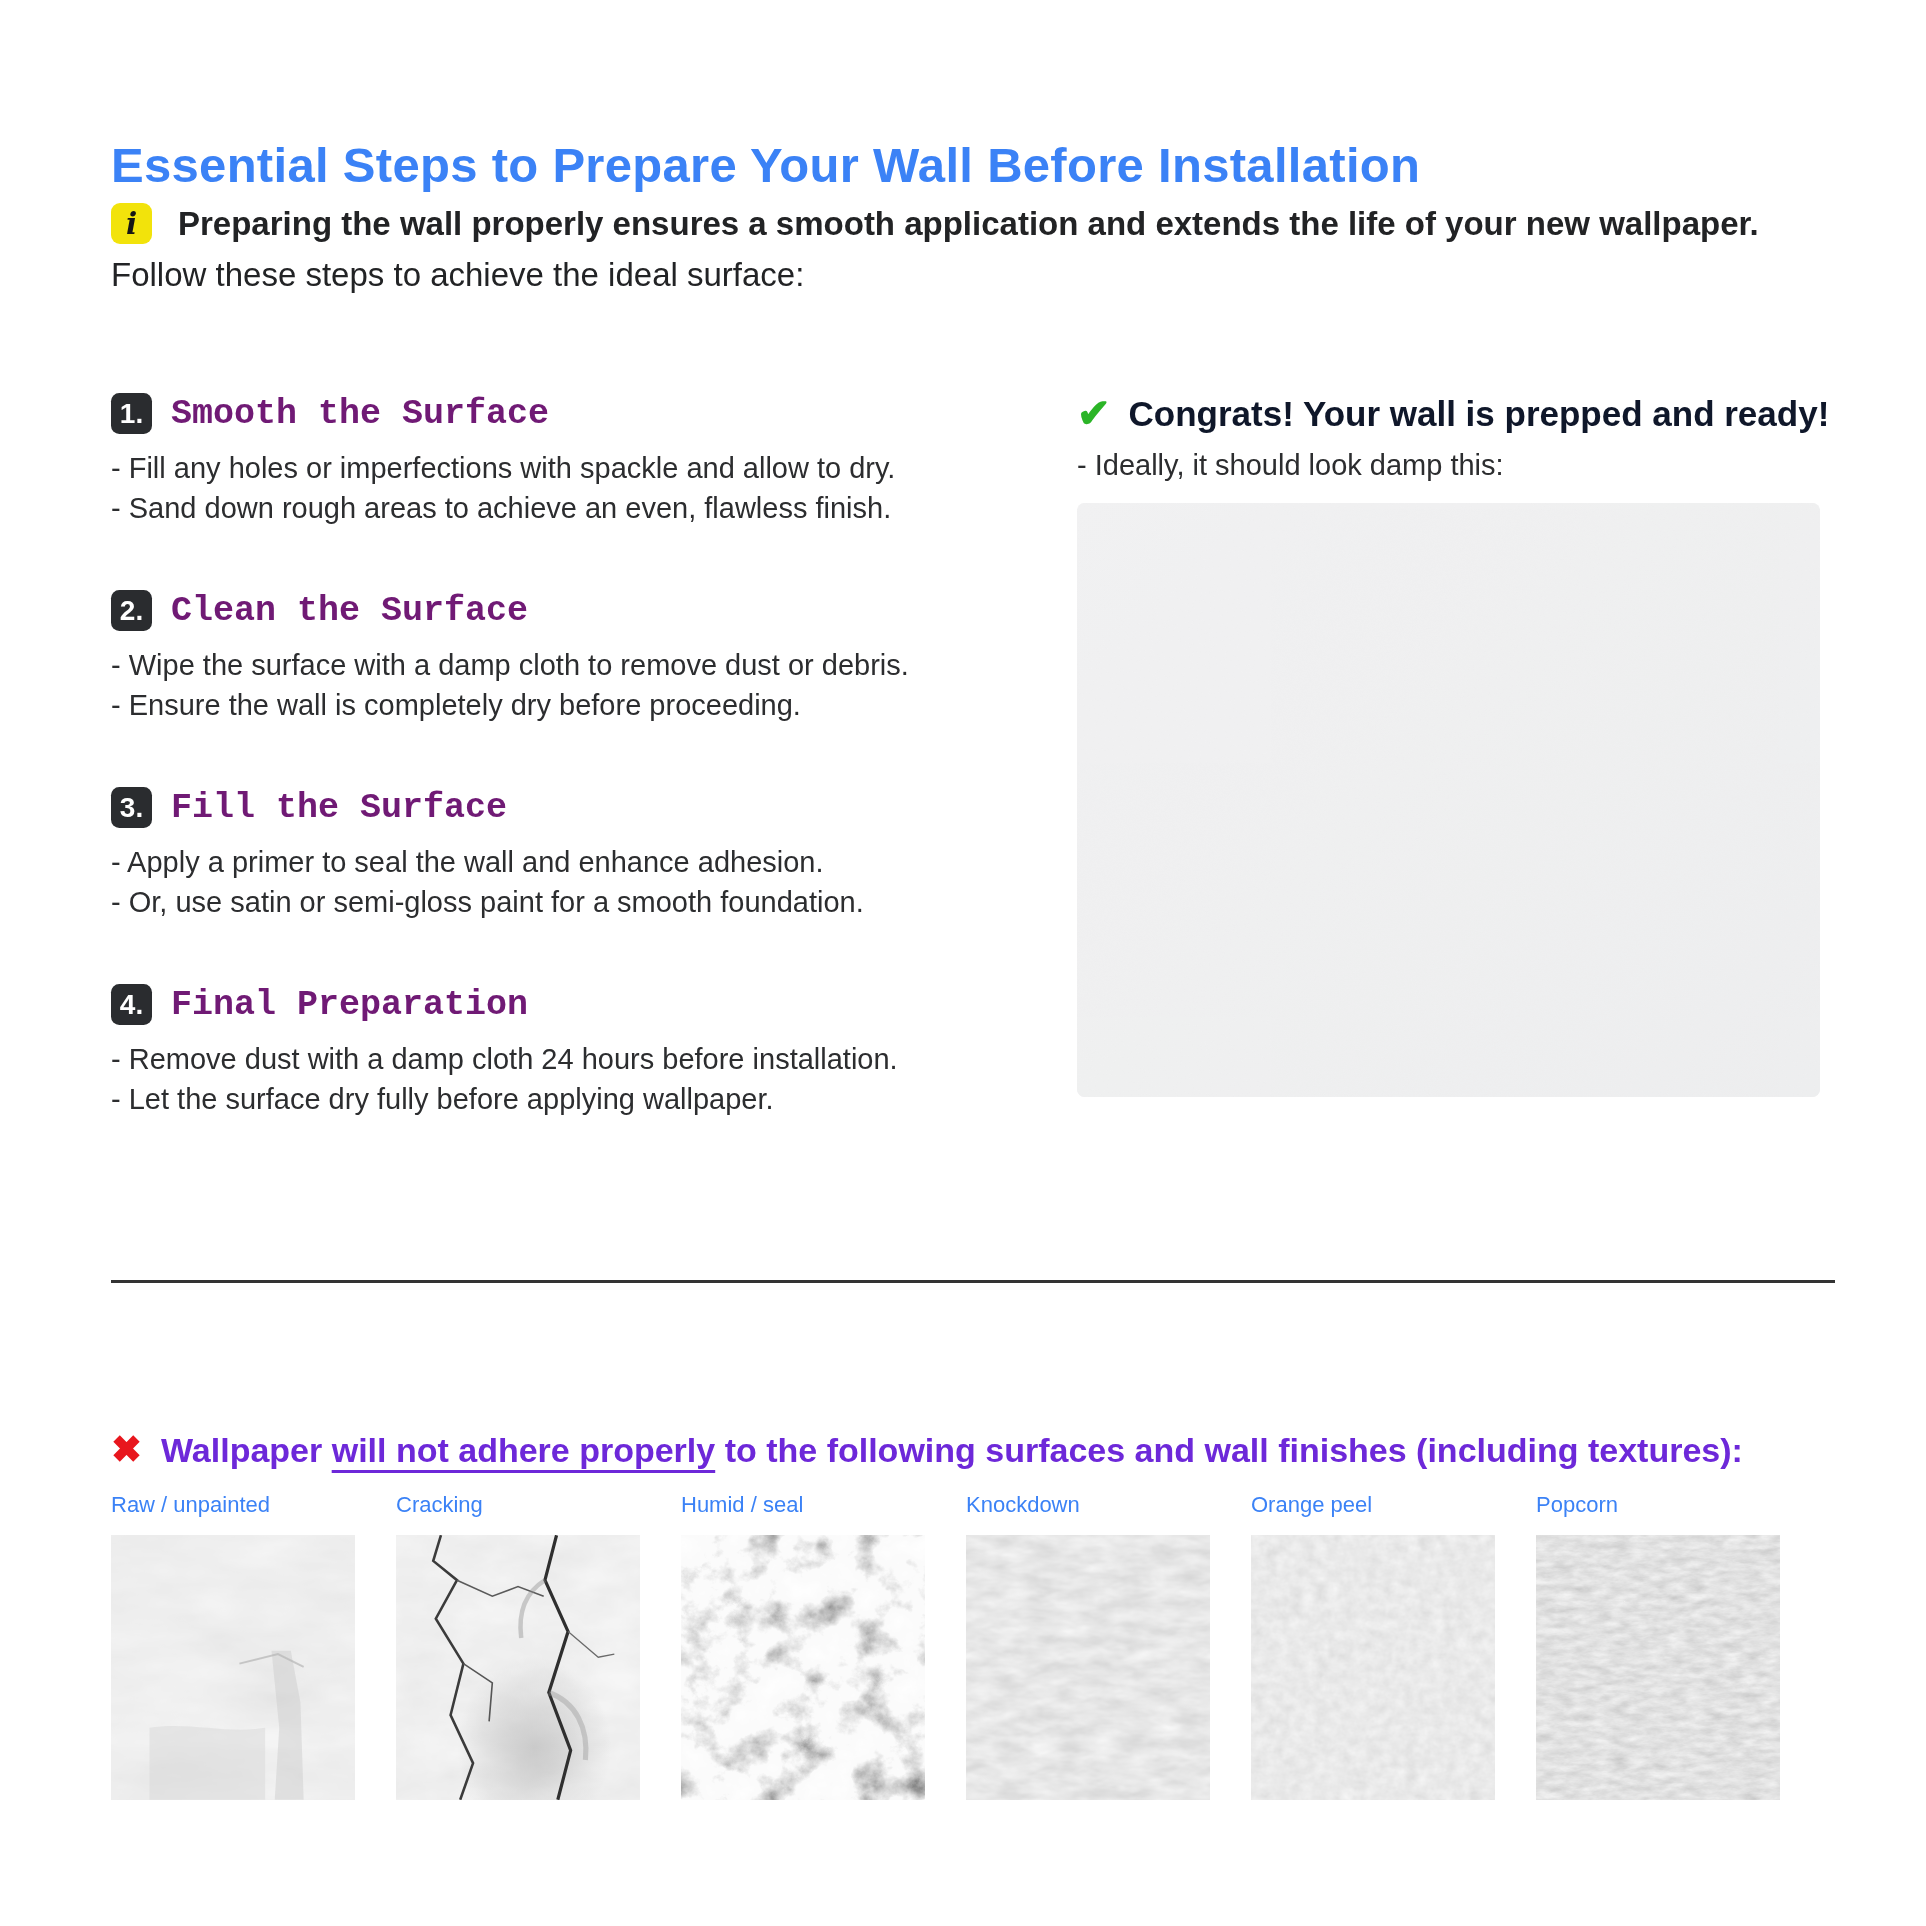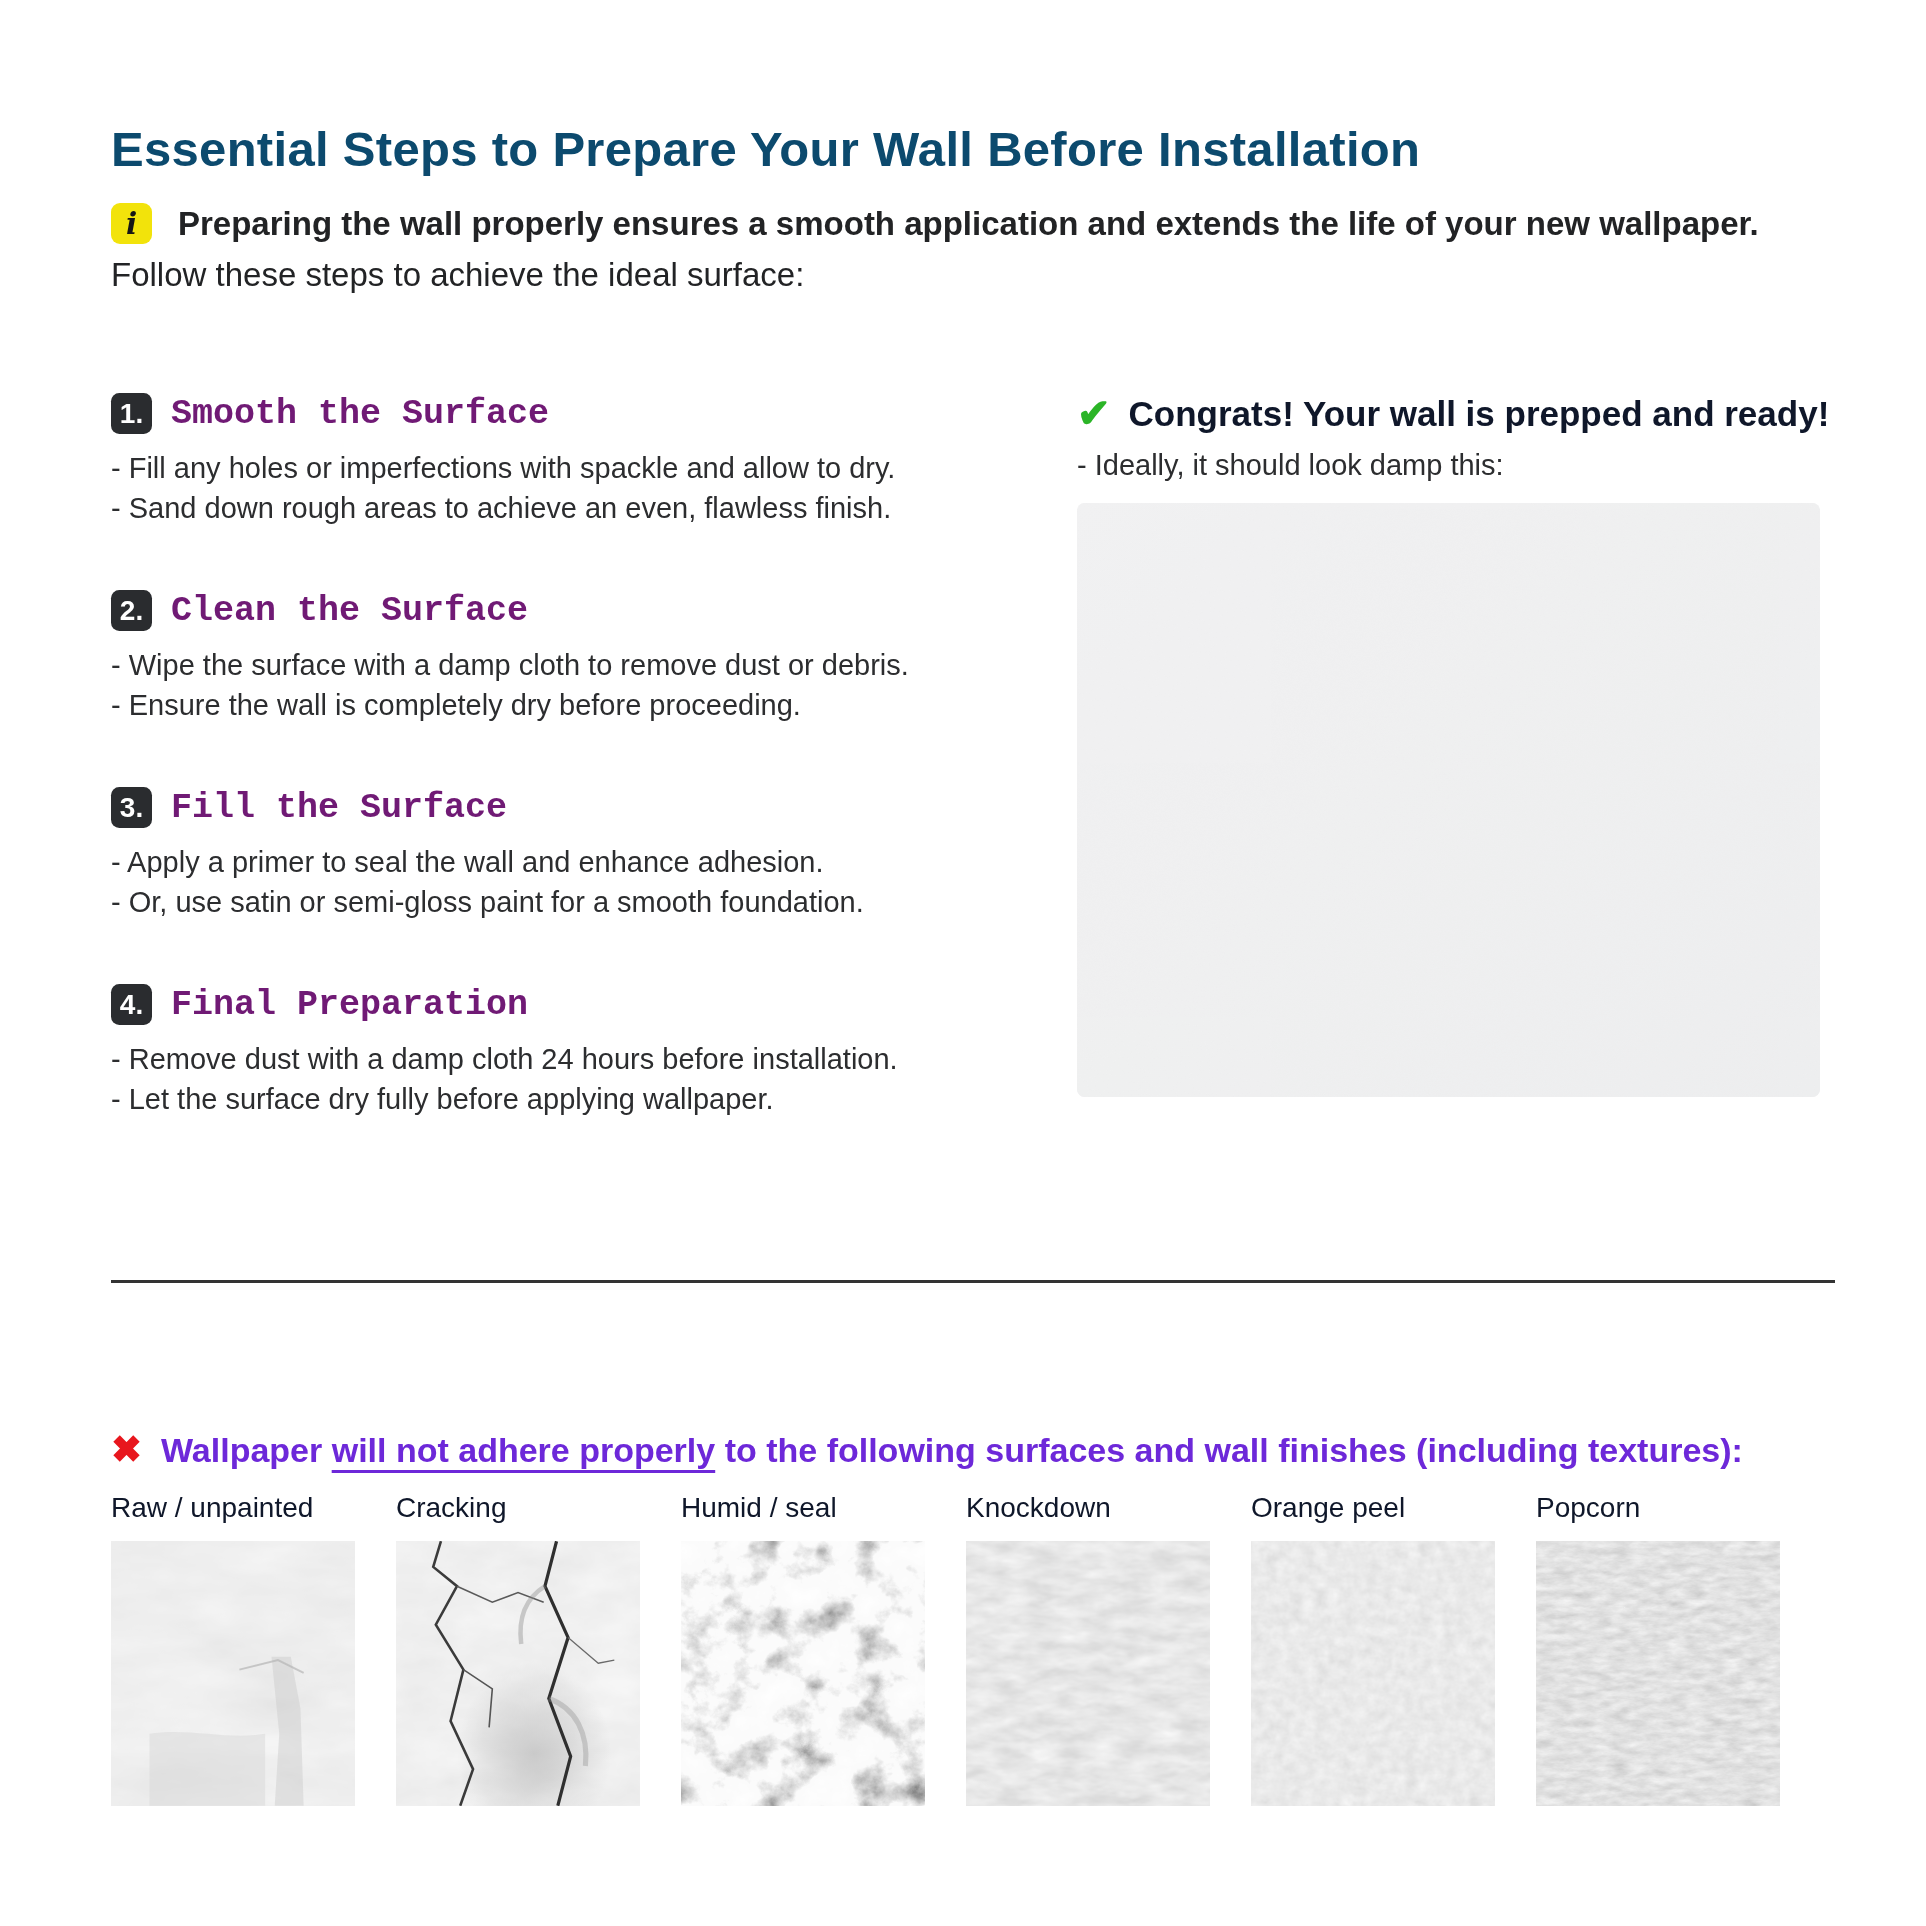--- a/index.html
+++ b/index.html
@@ -7,22 +7,22 @@
     position:relative;
     width:1926px;
     height:1926px;
     background:#ffffff;
     font-family:"Liberation Sans", sans-serif;
     color:#28292b;
     overflow:hidden;
   }
   
   .title{
-    position:absolute; left:111px; top:88px;
-    font-size:49px; font-weight:700; color:#0c4a6e;
+    position:absolute; left:111px; top:104px;
+    font-size:49px; font-weight:700; color:#3b82f6;
     white-space:nowrap; letter-spacing:0.3px;
   }
   
   .intro{position:absolute; left:111px; top:203px; width:1734px;}
   .intro-line1{display:flex; align-items:center; gap:26px;}
   .info-badge{
     flex:0 0 auto; width:41px; height:41px; border-radius:9px;
     background:#f2e30b; display:flex; align-items:center; justify-content:center;
     font-family:"DejaVu Serif", serif; font-style:italic; font-weight:700;
     font-size:29.5px; color:#151515;
@@ -60,21 +60,21 @@
   .warning-head{display:flex; align-items:center; gap:19px; white-space:pre;}
   .cross-glyph{font-size:37px; font-weight:700; color:#e8161d; line-height:40px;}
   .warning-text{font-size:34px; font-weight:700; color:#6d28d9;}
   .warning-text .u{
     text-decoration:underline;
     text-decoration-thickness:3.2px;
     text-underline-offset:7.7px;
   }
   .surfaces{display:flex; gap:41px; margin-top:22px;}
   .surface-col{width:244px;}
-  .surface-label{font-size:28px; color:#0f172a; margin-bottom:16.7px; white-space:nowrap;}
+  .surface-label{font-size:22px; color:#3b82f6; margin-bottom:16.7px; white-space:nowrap;}
   .thumb{width:244px; height:265px; display:block;}
 </style>
 </head>
 <body>
 
 <svg width="0" height="0" style="position:absolute" aria-hidden="true">
   <defs>
     <filter id="f-raw" x="0" y="0" width="100%" height="100%">
       <feTurbulence type="fractalNoise" baseFrequency="0.006 0.014" numOctaves="4" seed="8" stitchTiles="stitch"></feTurbulence>
       <feColorMatrix type="matrix" values="0.33 0.33 0.33 0 0  0.33 0.33 0.33 0 0  0.33 0.33 0.33 0 0  0 0 0 0 1"></feColorMatrix>

